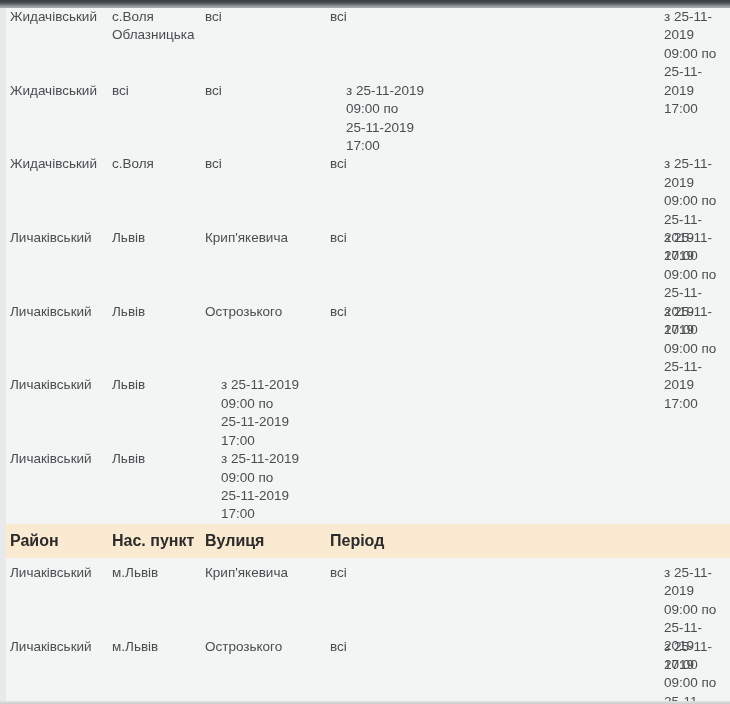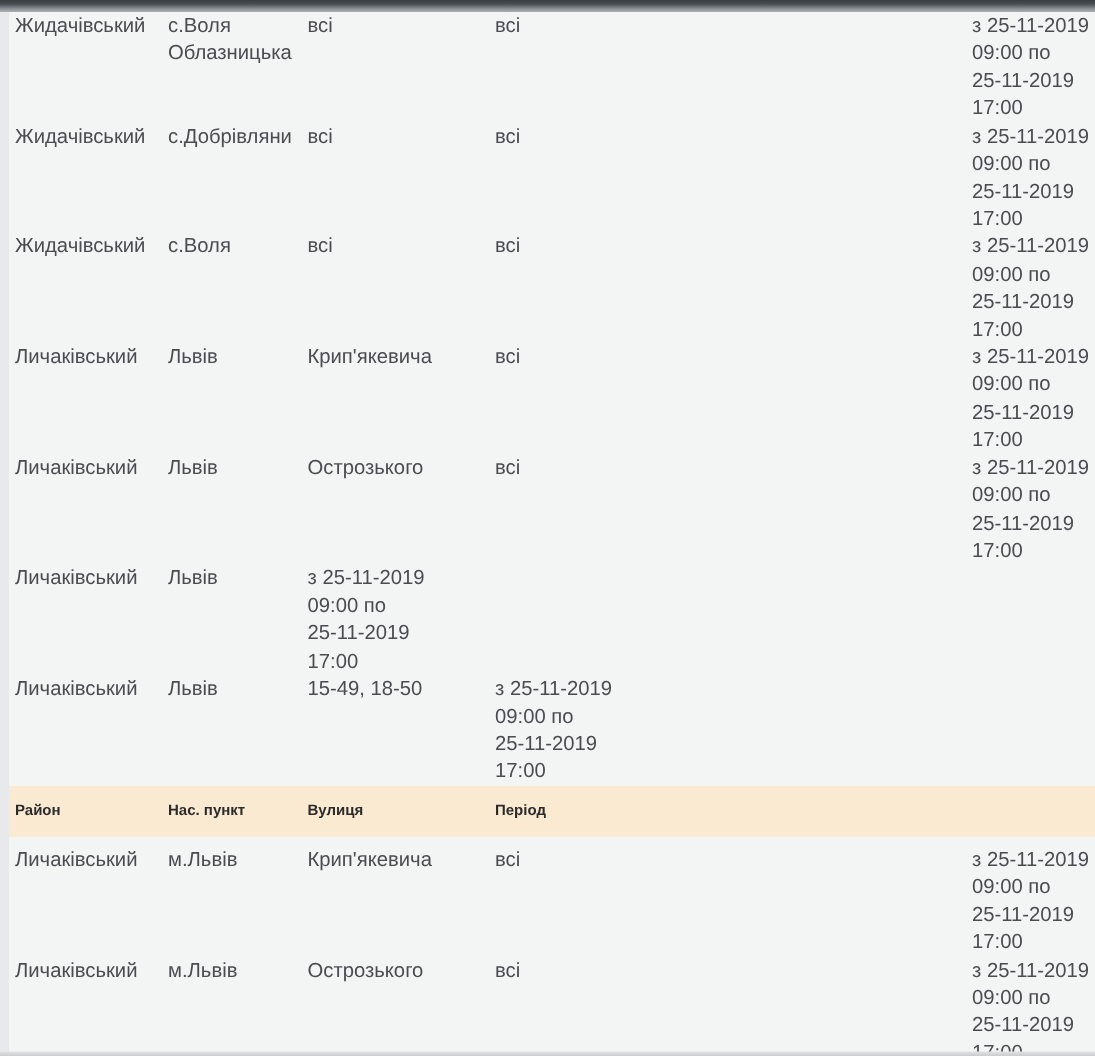--- a/index.html
+++ b/index.html
@@ -48,31 +48,31 @@
     display: grid;
     grid-template-columns: 102px 93px 125px 318px 1fr;
     box-sizing: border-box;
     height: 73.7px;
     padding: 6px 0 0 4px;
     font-size: 13.5px;
     line-height: 18.4px;
     color: #4a4d50;
   }
   .cell { white-space: pre-line; }
-  .cell.period { padding-right: 4px; }
+  .cell.period { padding-right: 4px; margin-left: 16px; }
   .header-row {
     display: grid;
     grid-template-columns: 102px 93px 125px 318px 1fr;
     box-sizing: border-box;
     height: 34px;
     margin-top: 6px;
     padding-left: 4px;
     align-items: center;
     background: #fbead2;
-    font-size: 10px;
+    font-size: 16px;
     font-weight: bold;
     color: #2b2b2b;
   }
 </style>
 </head>
 <body>
 
 <div class="viewport">
   <div class="table-surface"></div>
 
@@ -89,21 +89,20 @@
       <div class="cell">всі</div>
       <div class="cell">всі</div>
       <div class="cell period">з 25-11-2019
 09:00 по
 25-11-2019
 17:00</div>
     </div>
 
     <div class="row">
       <div class="cell">Жидачівський</div>
-      <div class="cell">с.Добрівляни</div>
       <div class="cell">всі</div>
       <div class="cell">всі</div>
       <div class="cell period">з 25-11-2019
 09:00 по
 25-11-2019
 17:00</div>
     </div>
 
     <div class="row">
       <div class="cell">Жидачівський</div>
@@ -143,21 +142,20 @@
       <div class="cell">Львів</div>
       <div class="cell period">з 25-11-2019
 09:00 по
 25-11-2019
 17:00</div>
     </div>
 
     <div class="row">
       <div class="cell">Личаківський</div>
       <div class="cell">Львів</div>
-      <div class="cell">15-49, 18-50</div>
       <div class="cell period">з 25-11-2019
 09:00 по
 25-11-2019
 17:00</div>
     </div>
 
     <div class="header-row">
       <div>Район</div>
       <div>Нас. пункт</div>
       <div>Вулиця</div>

